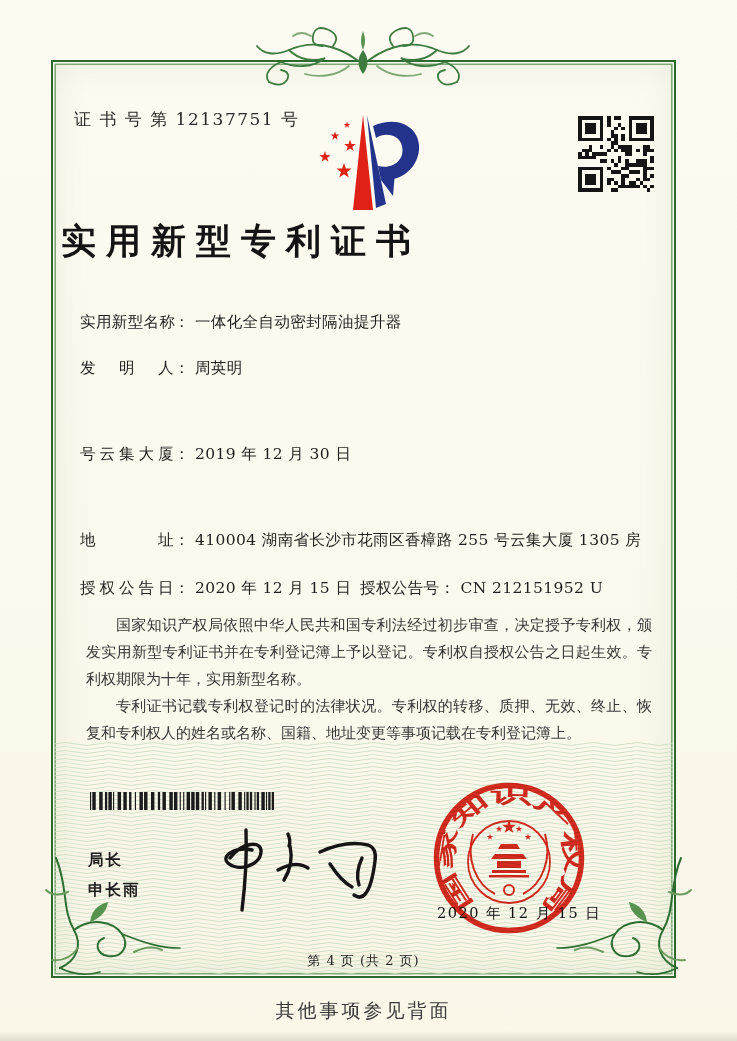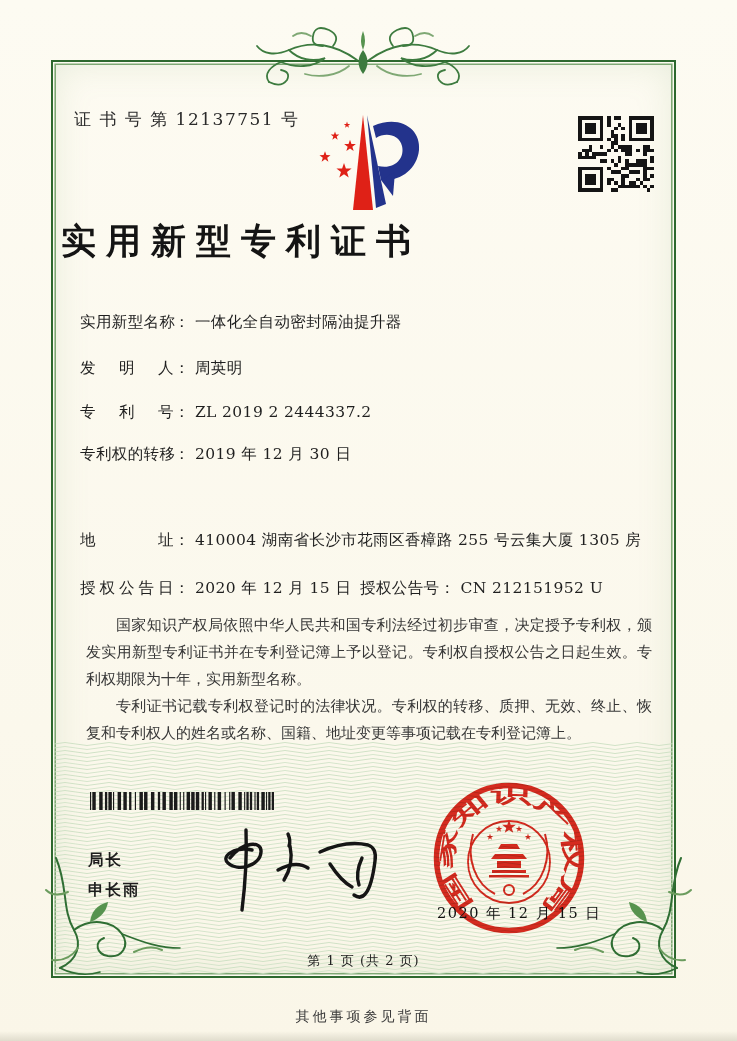--- a/index.html
+++ b/index.html
@@ -18,21 +18,21 @@
   .frow{position:absolute;left:80px;width:566px;font-size:15.5px;color:#1f1f1f;white-space:nowrap;letter-spacing:.4px;}
   .flabel{display:inline-block;width:94px;text-align:justify;text-align-last:justify;vertical-align:bottom;}
   .fcolon{margin-right:5px;}
   .fvalue{color:#1f1f1f;}
   .grant2{position:absolute;left:280px;top:0;}
   .paras{left:86px;top:612px;width:566px;}
   .paras p{margin:0;text-indent:2em;font-size:15px;line-height:27px;text-align:justify;color:#373737;}
   .officer{left:88px;top:845px;font-size:15.5px;color:#1d1d1d;font-weight:600;letter-spacing:2px;line-height:30px;}
   .sealdate{left:437px;top:904px;font-size:14.5px;color:#111;letter-spacing:1.5px;z-index:6;white-space:pre;}
   .pageinfo{left:51px;width:625px;top:952px;text-align:center;font-size:13px;color:#222;letter-spacing:1px;}
-  .backnote{left:51px;width:625px;top:998px;text-align:center;font-size:14px;color:#3a3a3a;letter-spacing:3px;margin-top:10px;}
+  .backnote{left:51px;width:625px;top:998px;text-align:center;font-size:19px;color:#3a3a3a;letter-spacing:3px;}
   .sealsvg{mix-blend-mode:multiply;opacity:.96;}
   svg{display:block;}
 </style>
 </head>
 <body>
 
 <div class="paper">
 
   <div class="frame"></div>
 
@@ -313,25 +313,22 @@
   </svg>
 
   <div class="abs title">实用新型专利证书</div>
 
   <div class="frow" style="top:312px">
     <span class="flabel">实用新型名称</span><span class="fcolon">：</span><span class="fvalue">一体化全自动密封隔油提升器</span>
   </div>
   <div class="frow" style="top:358px">
     <span class="flabel">发明人</span><span class="fcolon">：</span><span class="fvalue">周英明</span>
   </div>
-  <div class="frow" style="top:402px">
-    <span class="flabel">专利号</span><span class="fcolon">：</span><span class="fvalue">ZL 2019 2 2444337.2</span>
-  </div>
   <div class="frow" style="top:444px">
-    <span class="flabel">专利权的转移</span><span class="fcolon">：</span><span class="fvalue">2019 年 12 月 30 日</span>
+    <span class="flabel">号云集大厦</span><span class="fcolon">：</span><span class="fvalue">2019 年 12 月 30 日</span>
   </div>
   <div class="frow" style="top:530px">
     <span class="flabel">地址</span><span class="fcolon">：</span><span class="fvalue">410004 湖南省长沙市花雨区香樟路 255 号云集大厦 1305 房</span>
   </div>
   <div class="frow" style="top:578px">
     <span class="flabel">授权公告日</span><span class="fcolon">：</span><span class="fvalue">2020 年 12 月 15 日</span>
     <span class="grant2">
       <span>授权公告号</span><span class="fcolon">：</span><span class="fvalue">CN 212151952 U</span>
     </span>
   </div>
@@ -426,16 +423,16 @@
       <rect x="61" y="90" width="34" height="3"></rect>
       <rect x="58" y="95" width="40" height="2.5"></rect>
       <path d="M42 54 C 35 78 44 104 64 114" fill="none" stroke="#d92318" stroke-width="2"></path>
       <path d="M114 54 C 121 78 112 104 92 114" fill="none" stroke="#d92318" stroke-width="2"></path>
       <circle cx="78" cy="110" r="5" fill="none" stroke="#d92318" stroke-width="2"></circle>
     </g>
   </svg>
 
   <div class="abs sealdate">2020 年 12 月 15 日</div>
 
-  <div class="abs pageinfo">第 1 页 (共 2 页)</div>
+  <div class="abs pageinfo">第 4 页 (共 2 页)</div>
   <div class="abs backnote">其他事项参见背面</div>
 
 </div>
 
 </body></html>

